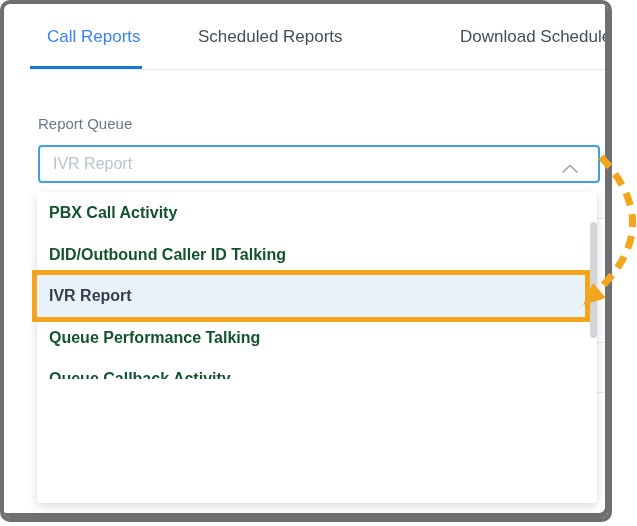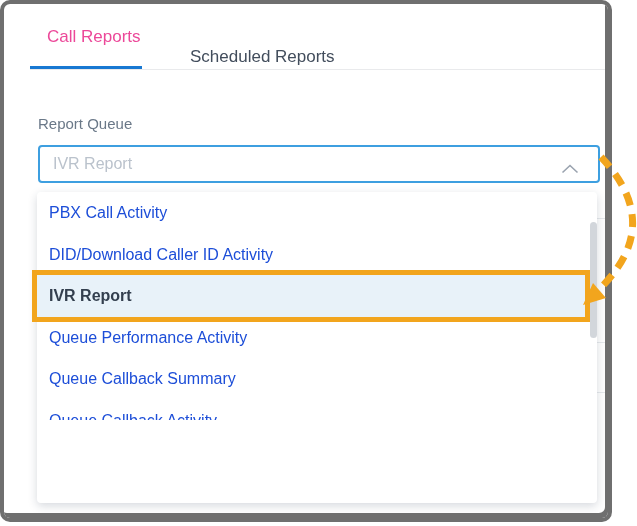--- a/index.html
+++ b/index.html
@@ -1,39 +1,39 @@
 <!DOCTYPE html>
 <html><head>
 <meta charset="utf-8">
 <style>
   html,body{margin:0;padding:0;background:#ffffff;}
   body{font-family:"Liberation Sans", sans-serif;}
   .stage{position:relative;width:637px;height:526px;overflow:hidden;background:#ffffff;}
 
   
   .tab{position:absolute;top:27px;font-size:17px;line-height:20px;color:#424d5c;white-space:nowrap;cursor:pointer;}
-  .tab.active{color:#ec4899;}
+  .tab.active{color:#3b82f6;}
   .tab-call{left:47px;}
-  .tab-sched{left:190px;margin-top:20px;}
+  .tab-sched{left:198px;}
   .tab-dl{left:460px;}
   .ink-bar{position:absolute;left:30px;top:66px;width:112px;height:3px;background:#1878d2;}
   .tab-divider{position:absolute;left:30px;top:69px;width:575px;height:1px;background:#e9eaec;}
 
   
   .rt-label{position:absolute;left:38px;top:115px;font-size:15px;color:#6a7888;}
   .select{position:absolute;left:38px;top:145px;width:562px;height:38px;box-sizing:border-box;
           border:2px solid #3d9fe0;border-radius:4px;background:#fff;cursor:pointer;}
   .select-value{position:absolute;left:13px;top:0;line-height:34px;font-size:16px;color:#bac2cc;}
   .chev{position:absolute;right:19px;top:13px;}
 
   
   .panel{position:absolute;left:37px;top:192px;width:560px;height:311px;background:#fff;
          border-radius:4px;box-shadow:0 3px 10px rgba(25,45,70,0.18);}
   .option{height:41.5px;line-height:41.5px;padding-left:12px;margin-right:12px;
-          font-size:16px;color:#1d4ed8;white-space:nowrap;overflow:hidden;cursor:pointer;}
+          font-size:16px;color:#14532d;white-space:nowrap;overflow:hidden;cursor:pointer;font-weight:bold;}
   .option.selected{position:relative;z-index:2;background:#e8f2f9;font-weight:bold;color:#333f4e;
           box-shadow:0 0 0 5px #f2a51d;}
   .option.clipped{height:20.5px;overflow:hidden;}
   .scroll-thumb{position:absolute;right:0;top:30px;width:7px;height:116px;background:#d2d6db;border-radius:4px;cursor:pointer;}
 
   
   .gap-line{position:absolute;left:597px;width:8px;height:1px;background:#e6e9ec;}
   .gl1{top:218px;}.gl2{top:342px;}.gl3{top:392px;}
 
   
@@ -45,43 +45,43 @@
   
   .arrow-svg{position:absolute;left:0;top:0;z-index:50;pointer-events:none;}
 </style>
 </head>
 <body>
 
 <div class="stage">
 
   <div class="tab tab-call active">Call Reports</div>
   <div class="tab tab-sched">Scheduled Reports</div>
+  <div class="tab tab-dl">Download Schedule</div>
   <div class="ink-bar"></div>
   <div class="tab-divider"></div>
 
   <div class="rt-label">Report Queue</div>
   <div class="select">
     <span class="select-value">IVR Report</span>
     <span class="chev">
       <svg width="18" height="10" viewBox="0 0 18 10">
           <polyline points="1.5,8.5 9,1.5 16.5,8.5" fill="none" stroke="#9aa3af" stroke-width="1.6"></polyline>
         </svg>
     </span>
   </div>
 
   <div class="gap-line gl1"></div>
   <div class="gap-line gl2"></div>
   <div class="gap-line gl3"></div>
 
   <div class="panel">
     <div class="option">PBX Call Activity</div>
-    <div class="option">DID/Download Caller ID Activity</div>
+    <div class="option">DID/Outbound Caller ID Talking</div>
     <div class="option selected">IVR Report</div>
-    <div class="option">Queue Performance Activity</div>
-    <div class="option">Queue Callback Summary</div>
+    <div class="option">Queue Performance Talking</div>
     <div class="option clipped">Queue Callback Activity</div>
     <div class="scroll-thumb"></div>
   </div>
 
   <div class="cover-right"></div>
   <div class="frame"></div>
 
   <svg class="arrow-svg" width="637" height="526" viewBox="0 0 637 526">
     <path d="M 601 157 Q 668 228 593 295" fill="none" stroke="#f2a51d" stroke-width="7" stroke-dasharray="13 9"></path>
     <polygon points="583,305 606,298 593,283" fill="#f2a51d"></polygon>

